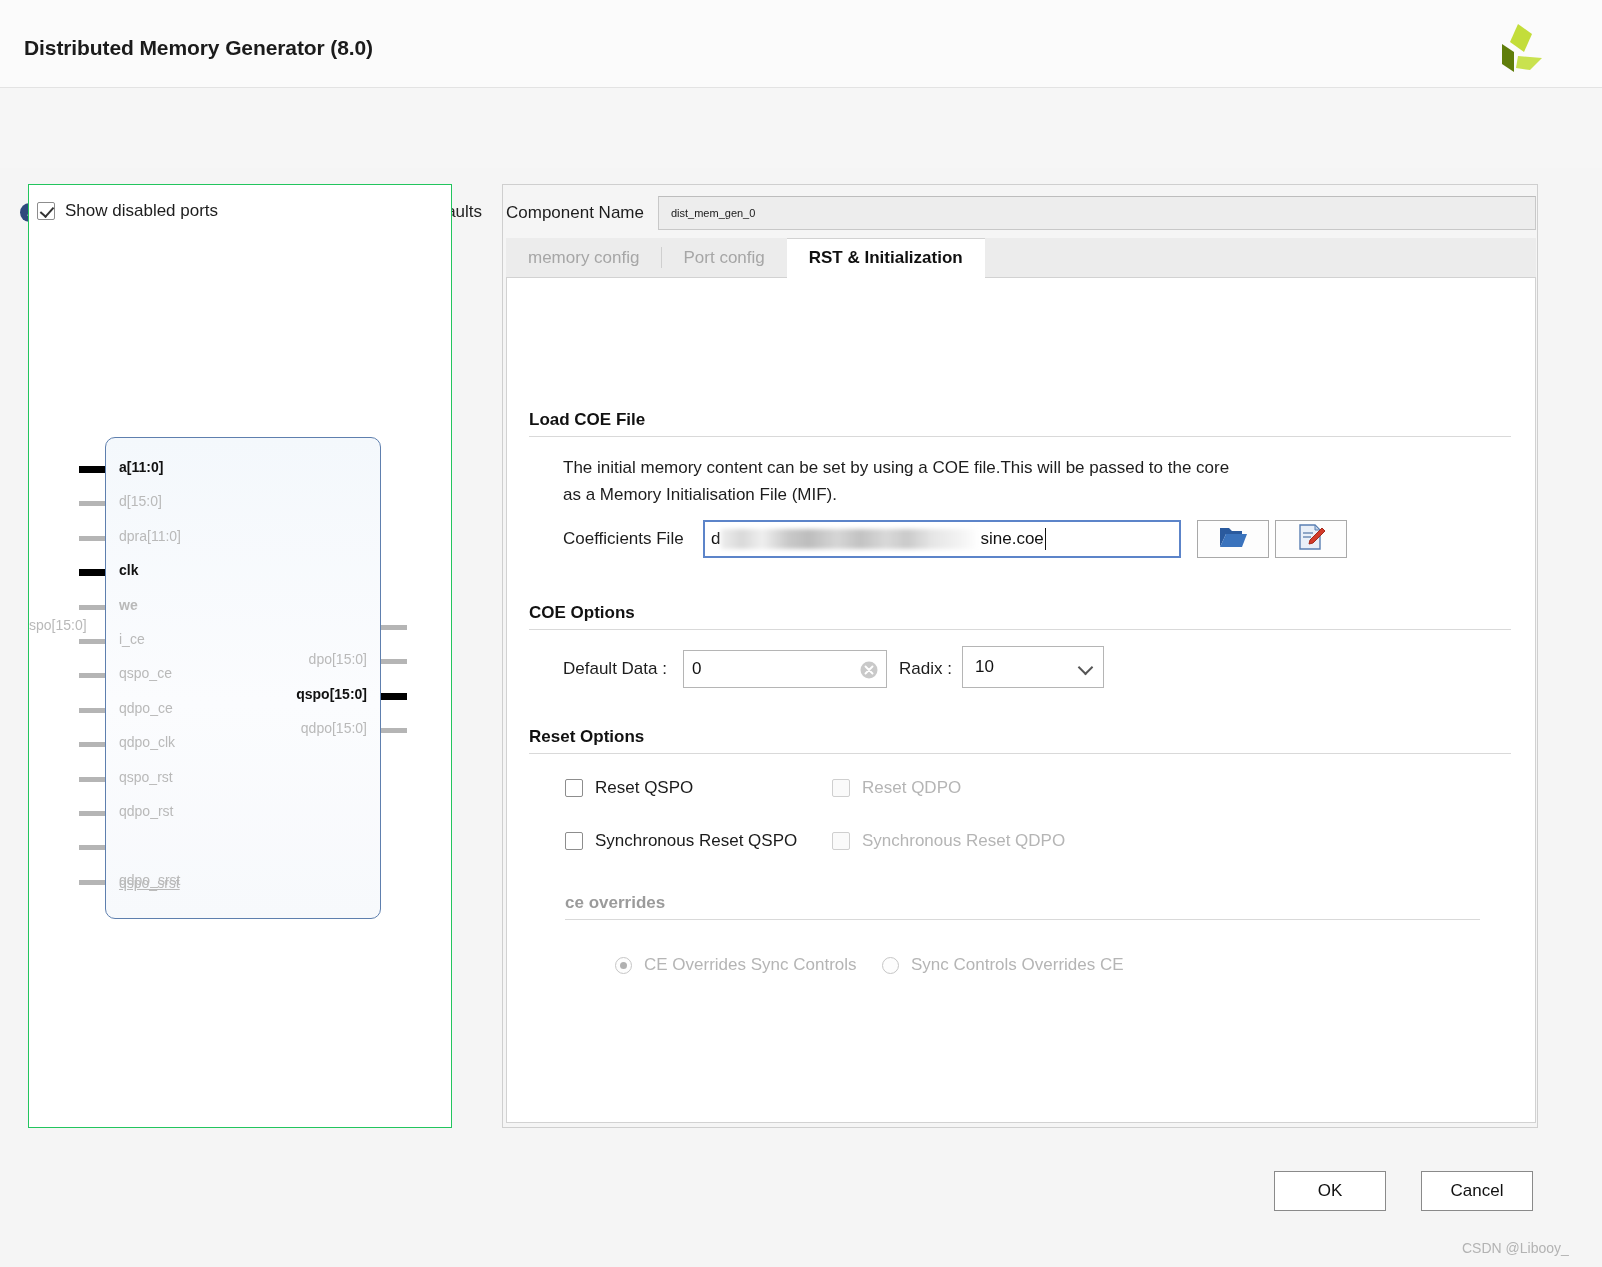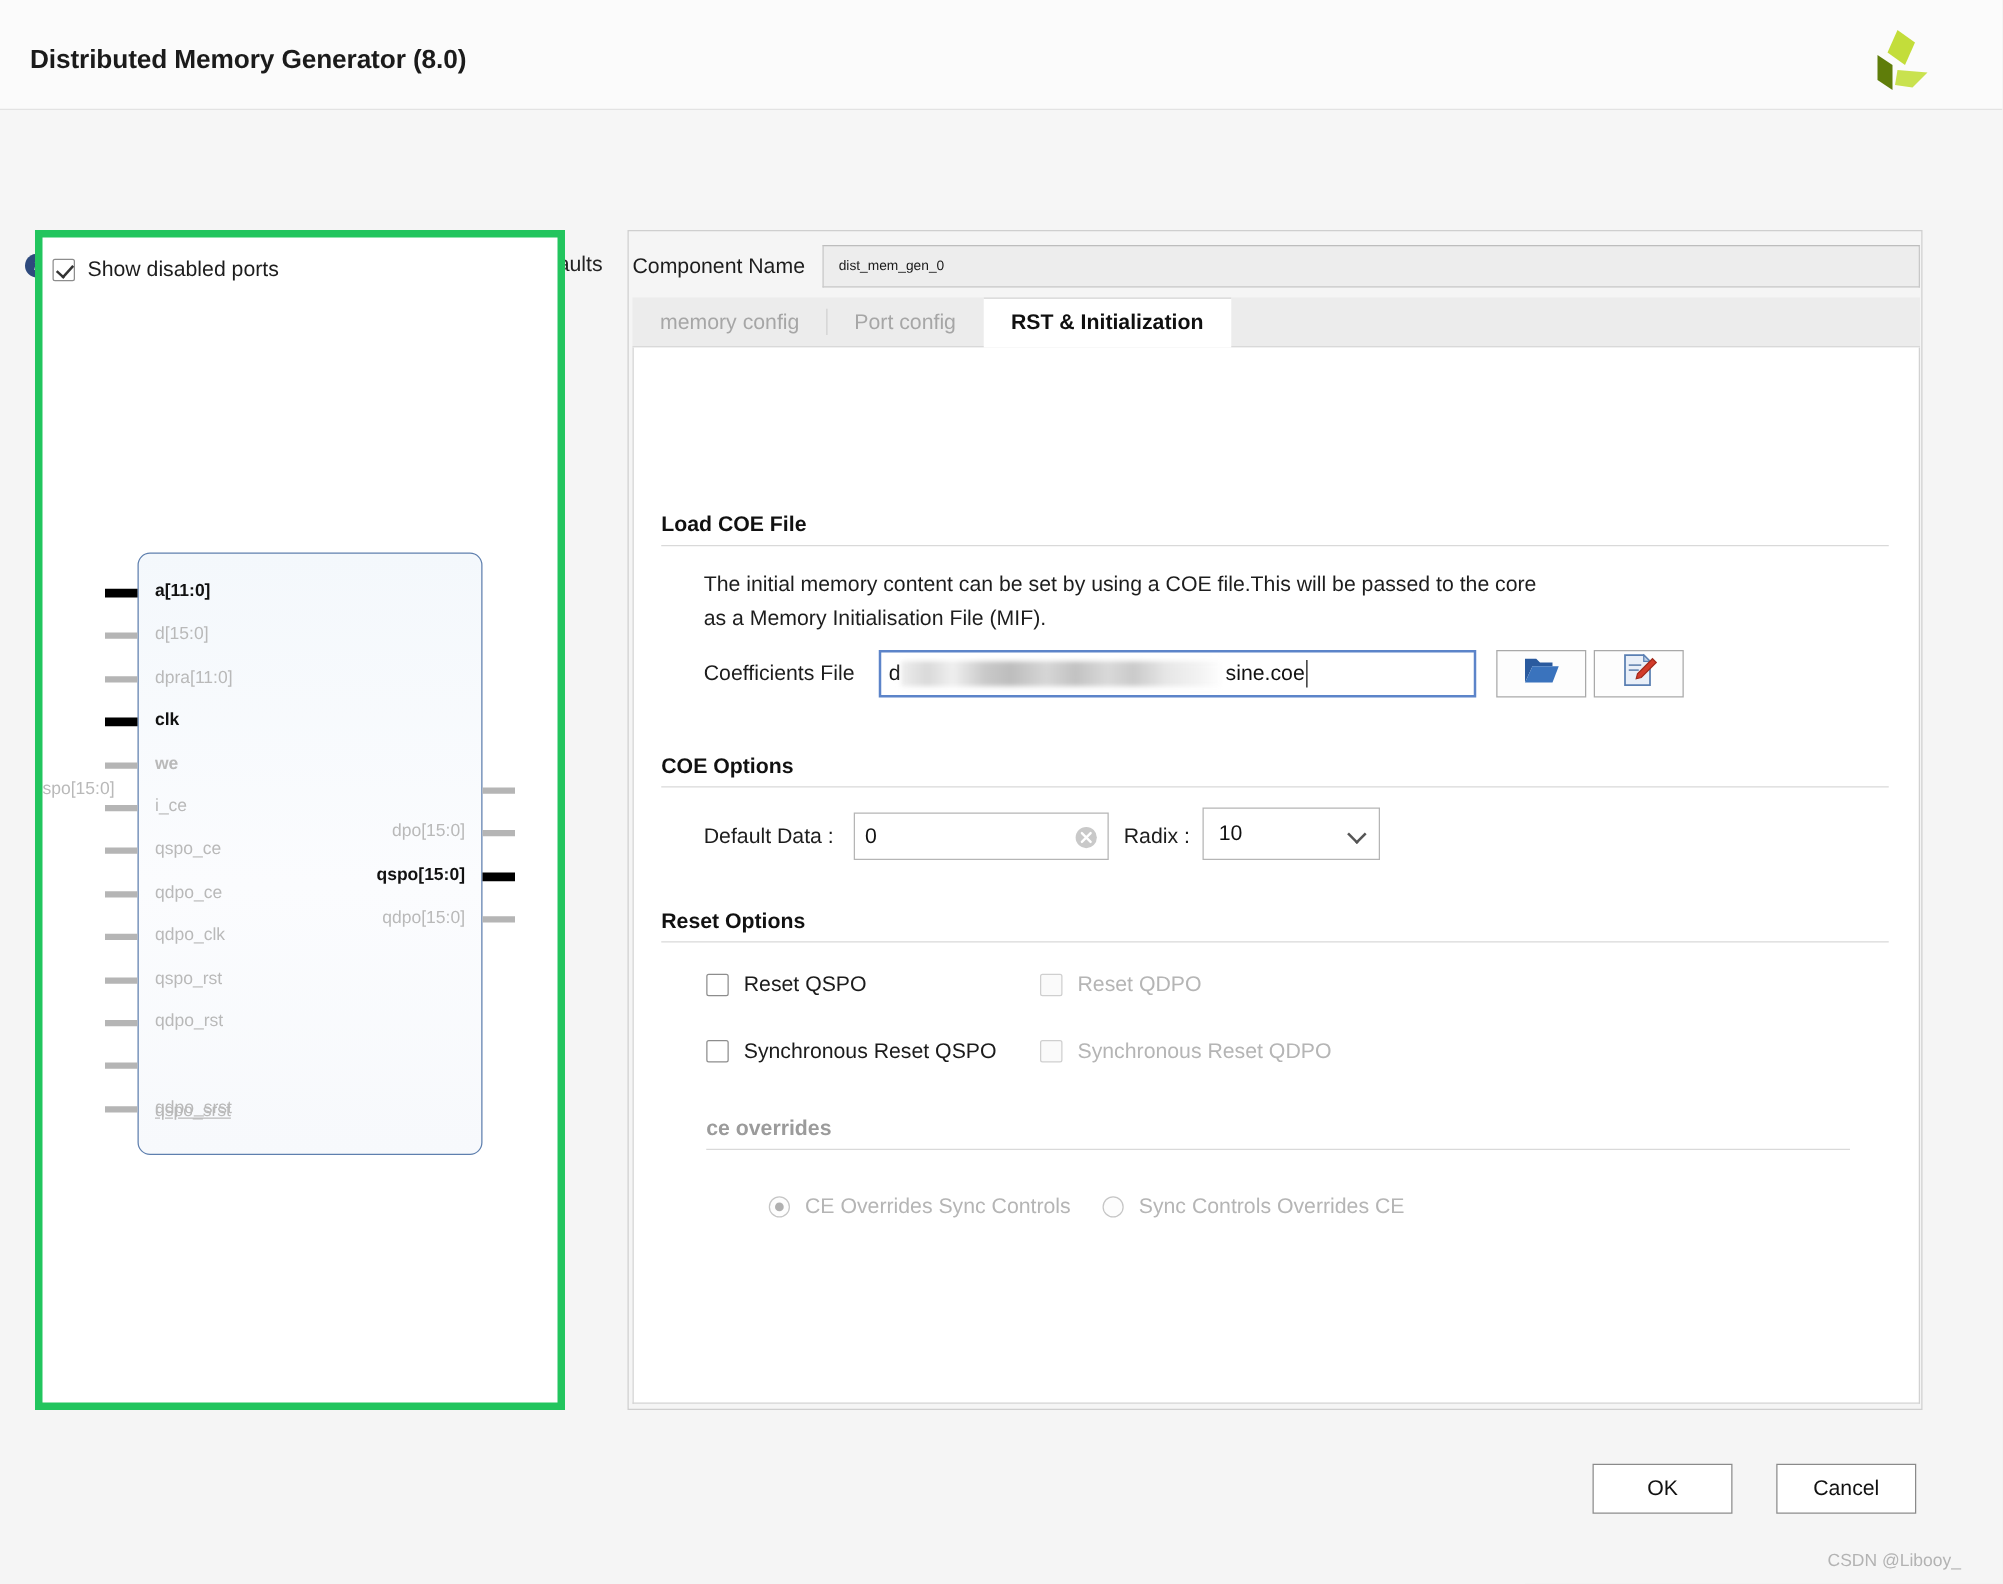--- a/index.html
+++ b/index.html
@@ -51,21 +51,21 @@
     background: #2e4a7d; color: #fff;
     font-size: 13px; font-style: italic; font-weight: bold;
     display: flex; align-items: center; justify-content: center;
     font-family: "Liberation Serif", serif;
   }
   
   .left-panel {
     position: absolute; left: 28px; top: 184px;
     width: 424px; height: 944px;
     background: #ffffff;
-    border: 6px solid #22c55e;
+    border: 1px solid #22c55e;
   }
   .chk-row {
     position: absolute; left: 8px; top: 16px;
     display: flex; align-items: center; gap: 10px;
     font-size: 17px; color: #1d1d1d;
   }
   .cbx {
     width: 18px; height: 18px; border: 1px solid #8d8d8d; background: #fff;
     border-radius: 2px; position: relative; flex: none;
   }

